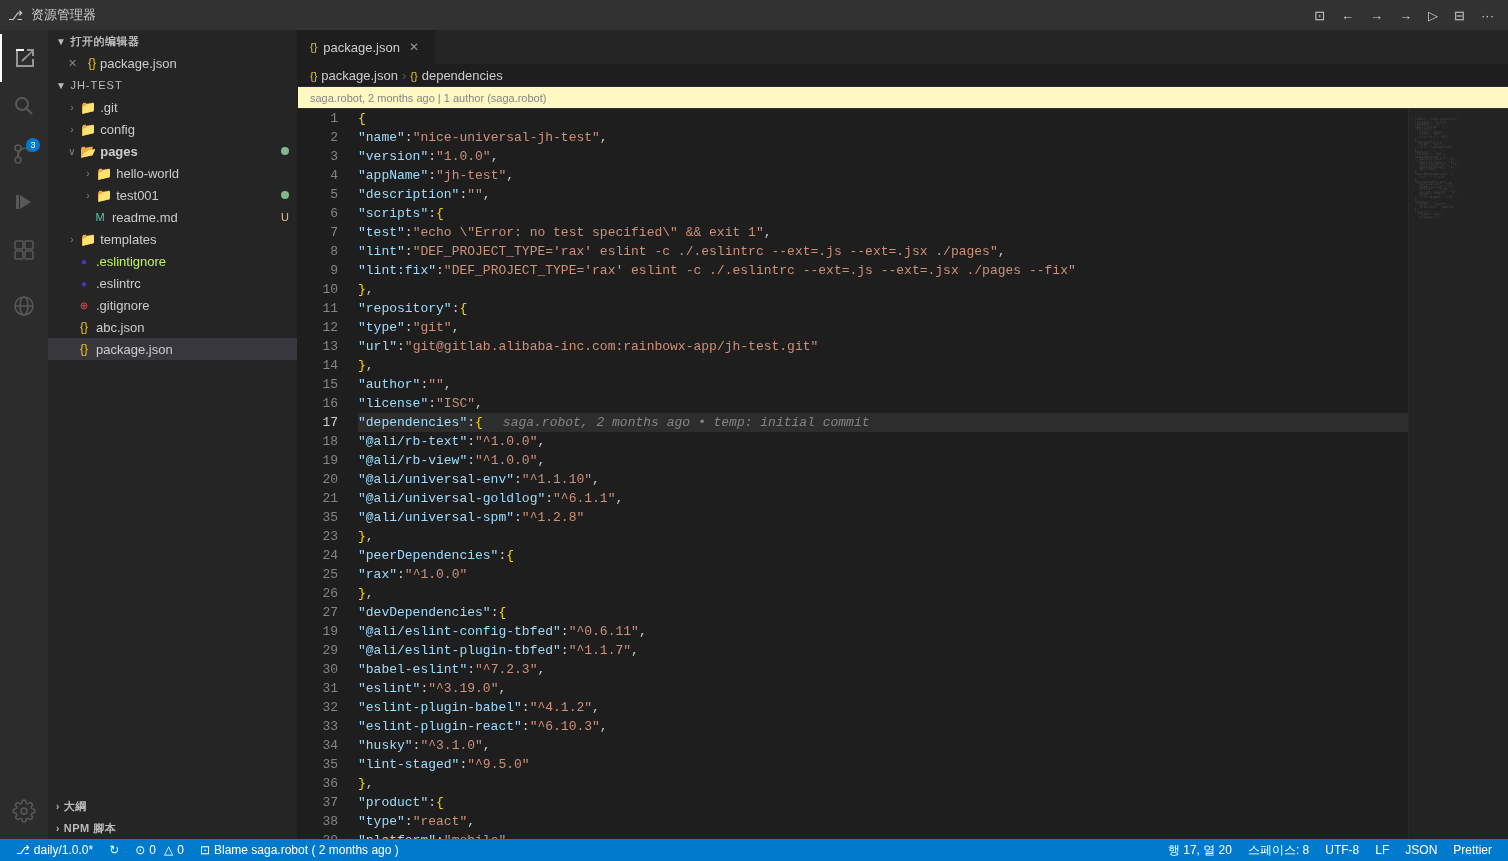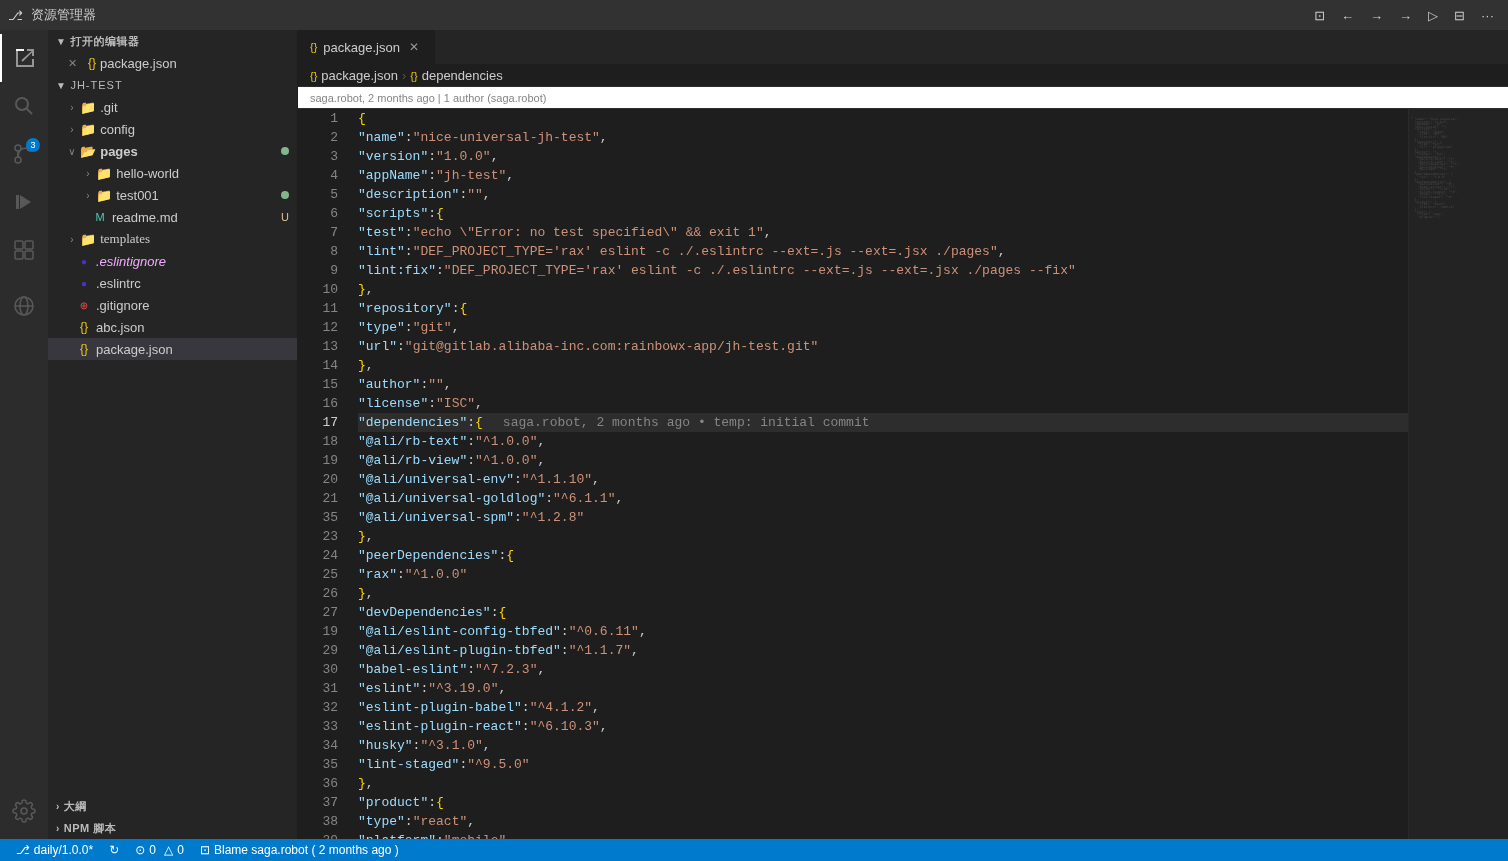--- a/index.html
+++ b/index.html
@@ -36,37 +36,37 @@
     .tab { height: 35px; display: flex; align-items: center; padding: 0 12px; background: #2d2d2d; border-right: 1px solid #1e1e1e; cursor: pointer; gap: 6px; font-size: 13px; color: #969696; min-width: 120px; }
     .tab.active { background: #1e1e1e; color: #cccccc; border-top: 1px solid #007acc; }
     .tab-close { display: flex; align-items: center; justify-content: center; width: 16px; height: 16px; border-radius: 3px; font-size: 12px; color: #969696; }
     
     
     .breadcrumb { height: 22px; background: #1e1e1e; display: flex; align-items: center; padding: 0 12px; gap: 4px; font-size: 13px; color: #969696; border-bottom: 1px solid #2d2d2d; }
     .breadcrumb-sep { color: #555; }
     .editor-main { flex: 1; display: flex; flex-direction: column; overflow: hidden; }
     
     
-    .git-blame { background: #ffffff; padding: 2px 12px; font-size: 11px; color: #858585; border-bottom: 1px solid #2d2d2d; height: 22px; display: flex; align-items: center; }
+    .git-blame { background: #fef9c3; padding: 2px 12px; font-size: 11px; color: #858585; border-bottom: 1px solid #2d2d2d; height: 22px; display: flex; align-items: center; }
     
     
     .code-editor { flex: 1; overflow-y: auto; background: #1e1e1e; display: flex; position: relative; }
     .line-numbers { width: 50px; background: #1e1e1e; text-align: right; padding-right: 10px; color: #858585; font-family: 'Consolas', 'Courier New', monospace; font-size: 13px; line-height: 19px; padding-top: 0; flex-shrink: 0; user-select: none; }
     .line-number { height: 19px; display: flex; align-items: center; justify-content: flex-end; }
     .code-lines { flex: 1; font-family: 'Consolas', 'Courier New', monospace; font-size: 13px; line-height: 19px; padding-left: 10px; overflow-x: auto; }
     .code-line { height: 19px; white-space: pre; display: flex; align-items: center; }
     .code-line.blame-highlighted { background: #2d2d2d; }
     
     
     .s-bracket { color: #ffd700; }
     .s-key { color: #9cdcfe; }
     .s-string { color: #ce9178; }
     .s-colon { color: #cccccc; }
     .s-comma { color: #cccccc; }
-    .s-blame-tooltip { color: #858585; margin-left: 20px; }
+    .s-blame-tooltip { color: #858585; font-style: italic; margin-left: 20px; }
     
     
     .minimap { width: 100px; background: #1e1e1e; border-left: 1px solid #2d2d2d; overflow: hidden; opacity: 0.8; }
     .minimap-content { width: 100%; height: 100%; background: #252526; }
     
     
     .status-bar { height: 22px; background: #007acc; display: flex; align-items: center; padding: 0 8px; gap: 0; font-size: 12px; color: white; }
     .status-item { padding: 0 8px; height: 22px; display: flex; align-items: center; gap: 4px; cursor: pointer; white-space: nowrap; }
     .status-right { margin-left: auto; display: flex; align-items: center; }
     
@@ -199,26 +199,26 @@
 
     <div class="tree-item" style="padding-left:44px;">
       <span style="color:#4ec9b0;margin-right:4px;width:16px;text-align:center;font-size:11px;">M</span>
       <span style="color:#cccccc;">readme.md</span>
       <span style="color:#e2c08d;margin-left:auto;margin-right:8px;font-size:11px;">U</span>
     </div>
 
     <div class="tree-item" style="padding-left:16px;">
       <span class="tree-arrow">›</span>
       <span style="color:#e8c27e;margin-right:4px;">📁</span>
-      <span style="color:#cccccc;font-family:Liberation Serif, serif;">templates</span>
+      <span style="color:#cccccc;">templates</span>
     </div>
 
     <div class="tree-item" style="padding-left:28px;">
       <span style="color:#4b32c3;margin-right:4px;width:16px;text-align:center;font-size:10px;">●</span>
-      <span style="color:#f0abfc;font-style:italic;">.eslintignore</span>
+      <span style="color:#bef264;">.eslintignore</span>
     </div>
 
     <div class="tree-item" style="padding-left:28px;">
       <span style="color:#4b32c3;margin-right:4px;width:16px;text-align:center;font-size:10px;">●</span>
       <span style="color:#cccccc;">.eslintrc</span>
     </div>
 
     <div class="tree-item" style="padding-left:28px;">
       <span style="color:#f14c4c;margin-right:4px;width:16px;text-align:center;font-size:10px;">⊕</span>
       <span style="color:#cccccc;">.gitignore</span>
@@ -416,13 +416,33 @@
   <div class="status-item">
     <span>⊙</span>
     <span>0</span>
     <span style="margin-left:4px;">△</span>
     <span>0</span>
   </div>
   <div class="status-item">
     <span>⊡</span>
     <span>Blame saga.robot ( 2 months ago )</span>
   </div>
+  <div class="status-right">
+    <div class="status-item">
+      <span>행 17, 열 20</span>
+    </div>
+    <div class="status-item">
+      <span>스페이스: 8</span>
+    </div>
+    <div class="status-item">
+      <span>UTF-8</span>
+    </div>
+    <div class="status-item">
+      <span>LF</span>
+    </div>
+    <div class="status-item">
+      <span>JSON</span>
+    </div>
+    <div class="status-item">
+      <span>Prettier</span>
+    </div>
+  </div>
 </div>
 
 </body></html>

